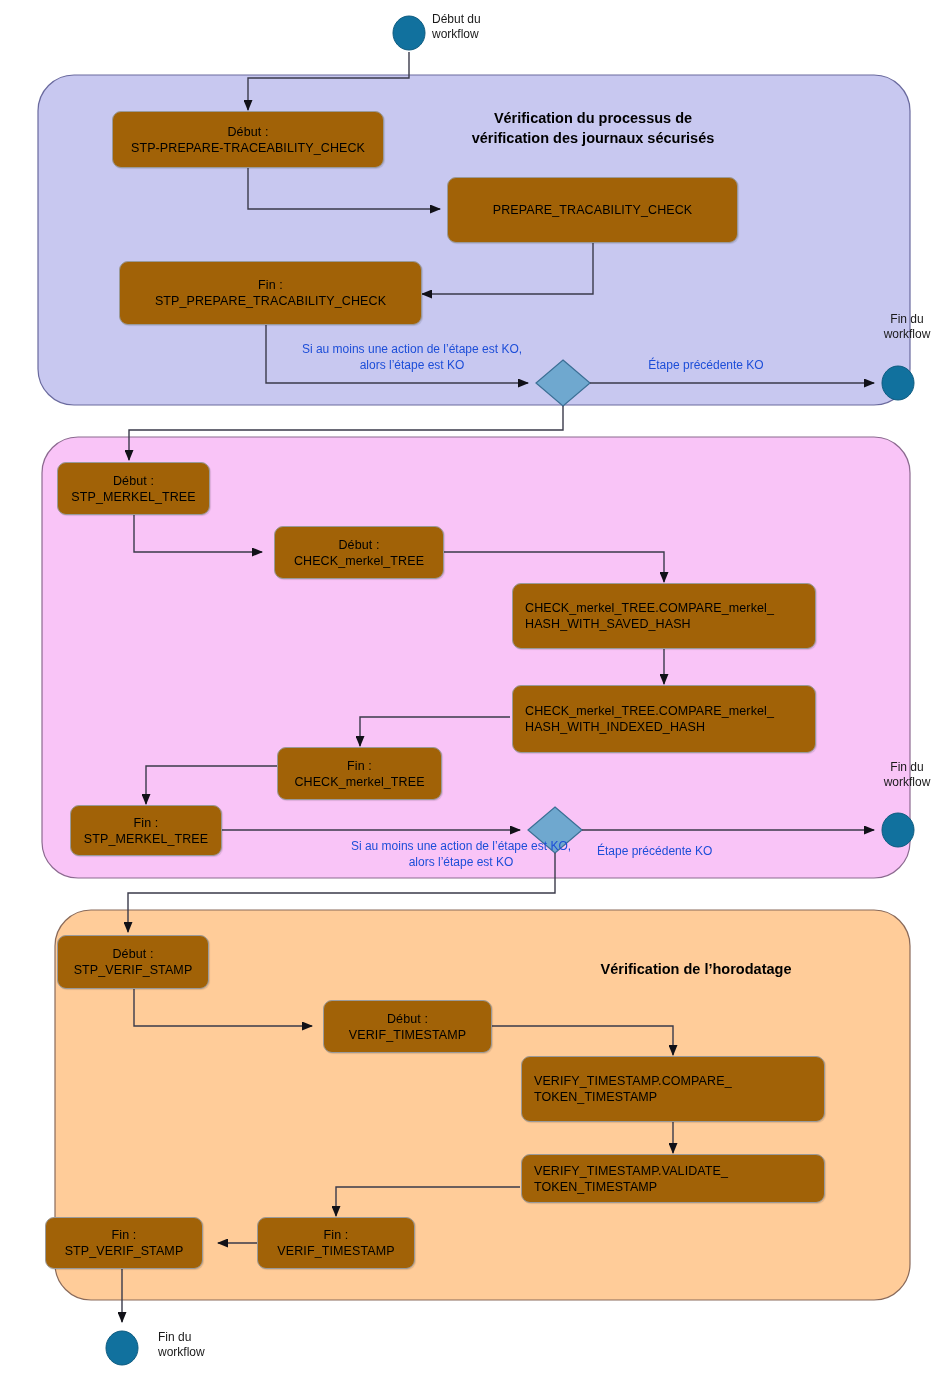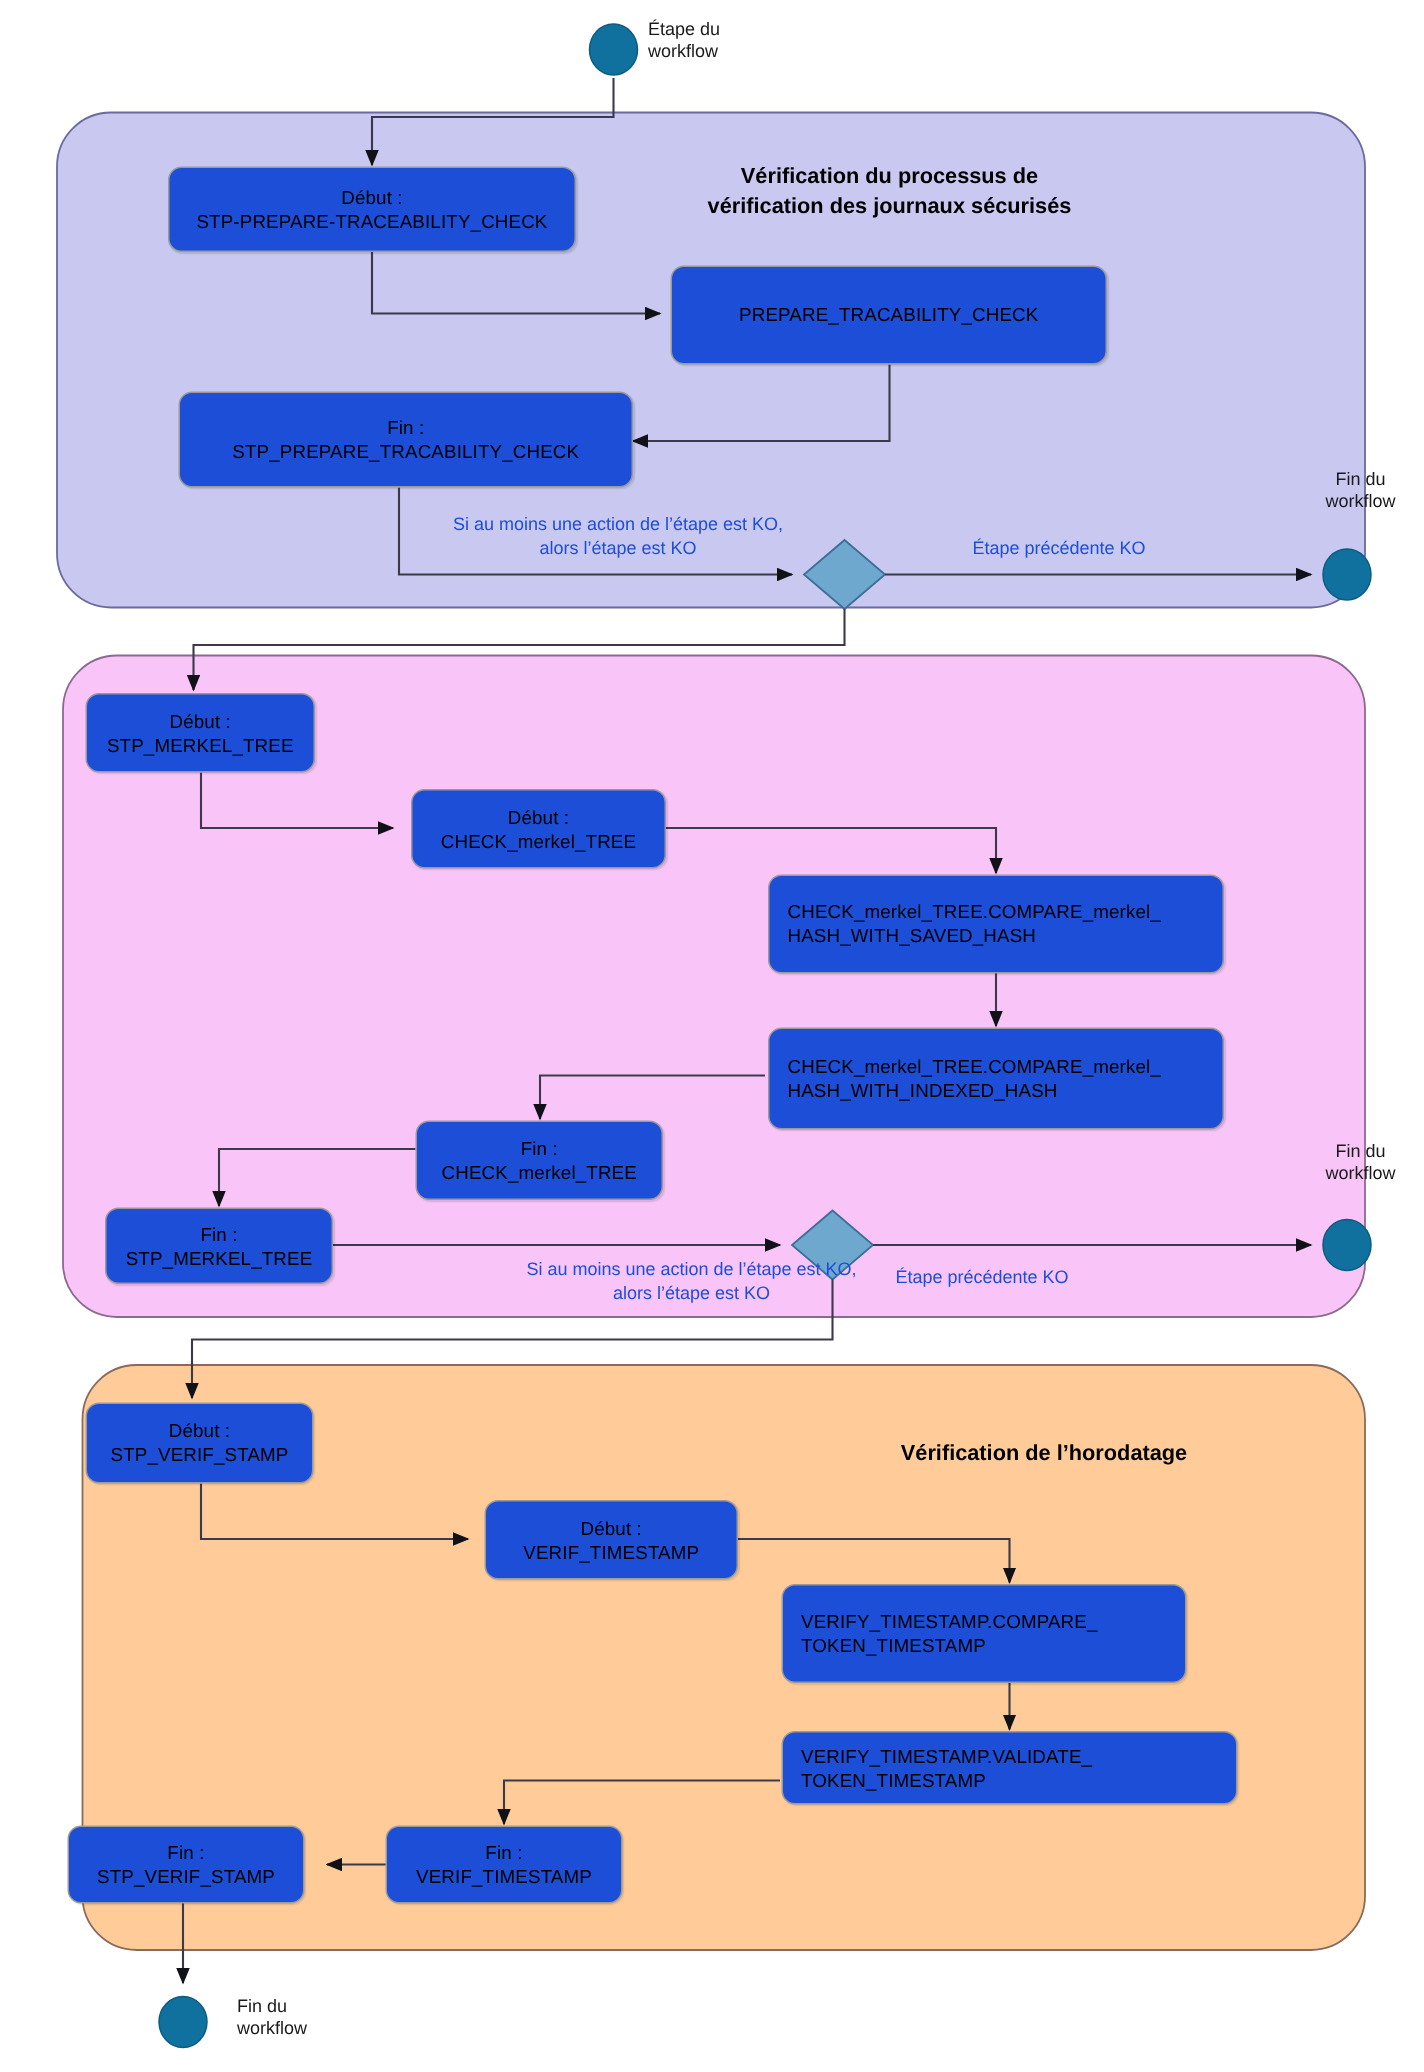--- a/index.html
+++ b/index.html
@@ -20,21 +20,21 @@
   .svg-layer {
     position: absolute;
     left: 0;
     top: 0;
     width: 949px;
     height: 1381px;
   }
   .node {
     position: absolute;
     box-sizing: border-box;
-    background: #1d4ed8;
+    background: #a16207;
     border: 1px solid #9a9a9a;
     border-radius: 9px;
     display: flex;
     align-items: center;
     justify-content: center;
     text-align: center;
     color: #000000;
     font-size: 12.5px;
     line-height: 16px;
     letter-spacing: 0.1px;
@@ -134,21 +134,21 @@
     <path d="M673,1121 L673,1153" fill="none" stroke="#3a3a4a" stroke-width="1.4" marker-end="url(#arrow)"></path>
 
     <path d="M520,1187 L336,1187 L336,1216" fill="none" stroke="#3a3a4a" stroke-width="1.4" marker-end="url(#arrow)"></path>
 
     <path d="M264,1243 L218,1243" fill="none" stroke="#3a3a4a" stroke-width="1.4" marker-end="url(#arrow)"></path>
 
     <path d="M122,1268 L122,1322" fill="none" stroke="#3a3a4a" stroke-width="1.4" marker-end="url(#arrow)"></path>
     <ellipse cx="122" cy="1348" rx="16" ry="17" fill="#11719e" stroke="#0d5b80" stroke-width="1"></ellipse>
   </svg>
 
-  <div class="endpoint-label" style="left:432px; top:12px; width:110px;">Étape du
+  <div class="endpoint-label" style="left:432px; top:12px; width:110px;">Début du
 workflow</div>
 
   <div class="panel-title" style="left:443px; top:108px; width:300px;">Vérification du processus de
 vérification des journaux sécurisés</div>
 
   <div class="node" style="left:112px; top:111px; width:272px; height:57px;">Début :
 STP-PREPARE-TRACEABILITY_CHECK</div>
 
   <div class="node" style="left:447px; top:177px; width:291px; height:66px;">PREPARE_TRACABILITY_CHECK</div>
 
@@ -191,21 +191,21 @@
 workflow</div>
 
   <div class="panel-title" style="left:540px; top:959px; width:312px;">Vérification de l’horodatage</div>
 
   <div class="node" style="left:57px; top:935px; width:152px; height:54px;">Début :
 STP_VERIF_STAMP</div>
 
   <div class="node" style="left:323px; top:1000px; width:169px; height:53px;">Début :
 VERIF_TIMESTAMP</div>
 
-  <div class="node left-align" style="left:521px; top:1056px; width:270px; height:66px;">VERIFY_TIMESTAMP.COMPARE_
+  <div class="node left-align" style="left:521px; top:1056px; width:304px; height:66px;">VERIFY_TIMESTAMP.COMPARE_
 TOKEN_TIMESTAMP</div>
 
   <div class="node left-align" style="left:521px; top:1154px; width:304px; height:49px;">VERIFY_TIMESTAMP.VALIDATE_
 TOKEN_TIMESTAMP</div>
 
   <div class="node" style="left:257px; top:1217px; width:158px; height:52px;">Fin :
 VERIF_TIMESTAMP</div>
 
   <div class="node" style="left:45px; top:1217px; width:158px; height:52px;">Fin :
 STP_VERIF_STAMP</div>

